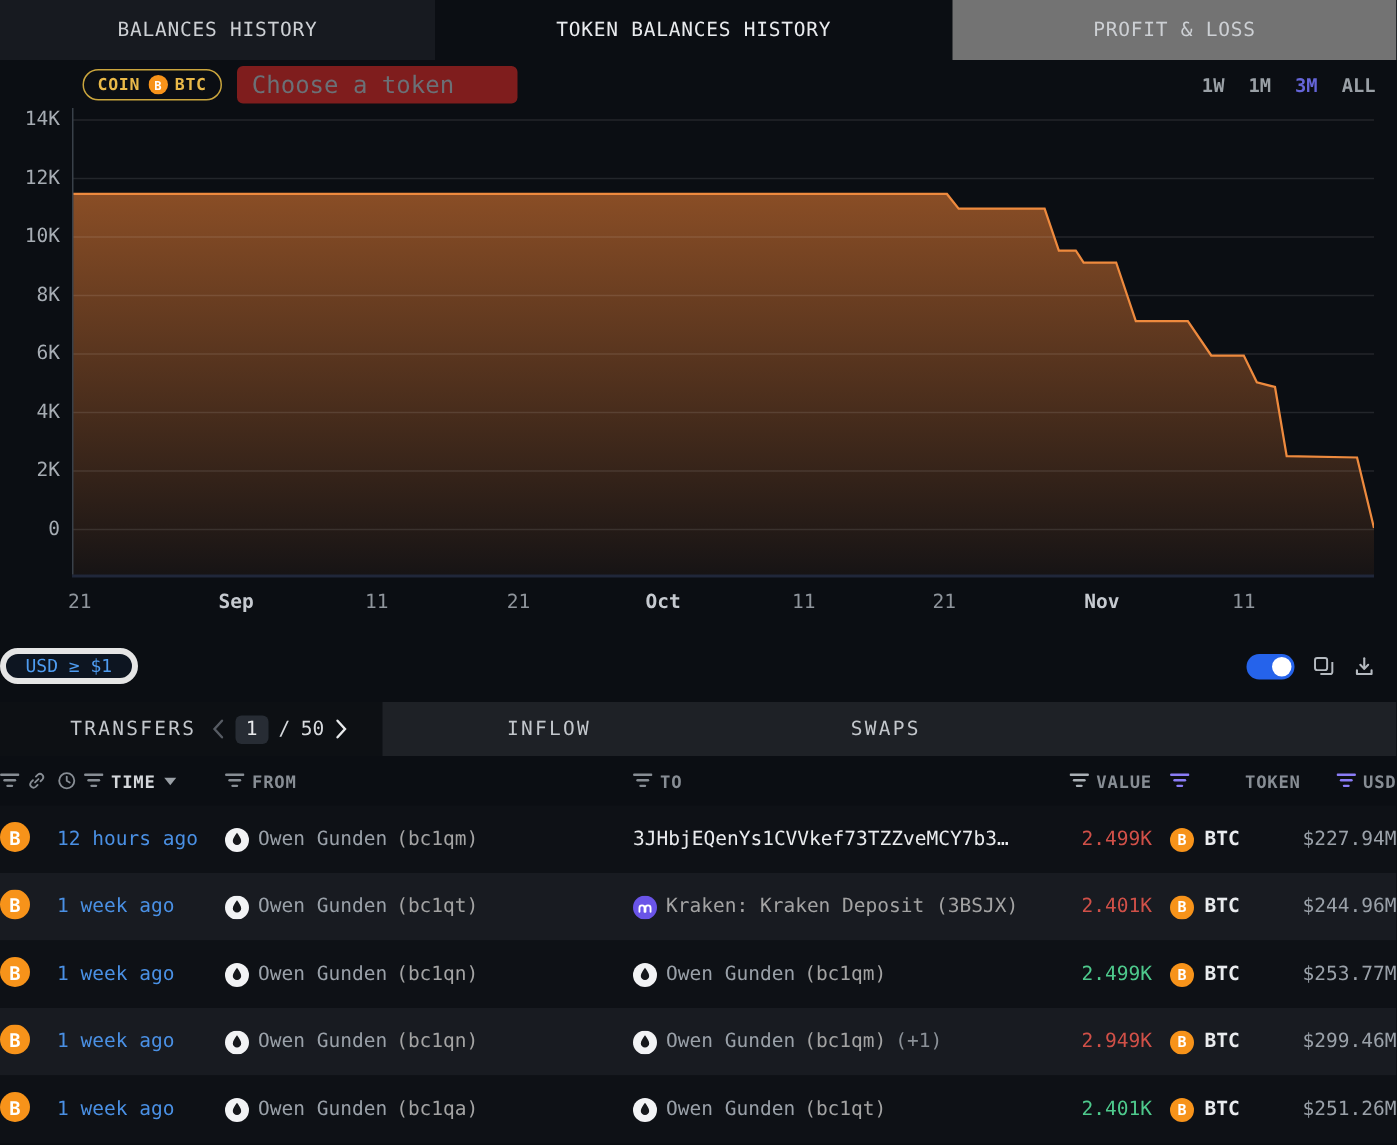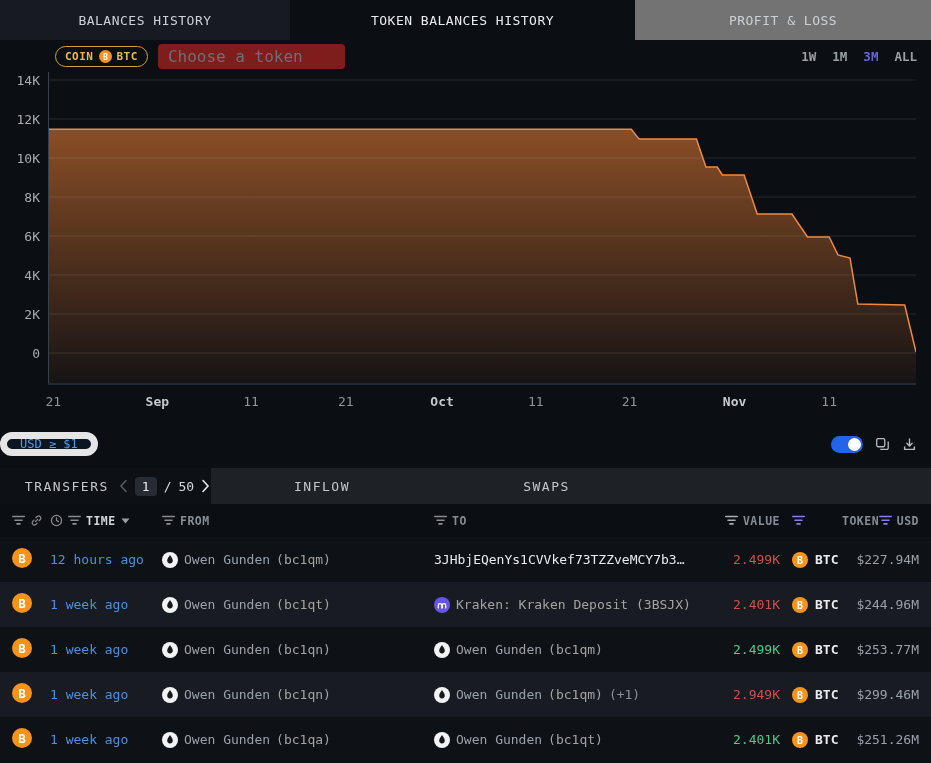--- a/index.html
+++ b/index.html
@@ -30,39 +30,39 @@
   .chart-area { position:relative; height:313px; }
   .ylabel { position:absolute; transform:translateY(-50%); font-size:13px; color:#a6acb3;
     width:40px; text-align:right; }
   .plot { display:block; margin-left:48px; border-bottom:2px solid #20273a; }
   .xaxis { position:relative; height:35px; margin-left:48px; width:868px; font-size:13px; color:#8f959c; }
   .xtick { position:absolute; top:9px; transform:translateX(-50%); white-space:nowrap; }
   .xtick.bold { font-weight:bold; color:#c6cad0; }
 
   
   .filterbar { height:48px; display:flex; align-items:center; padding:0 14px; }
-  .usd-chip { margin-left:-14px; border:7px solid #e5e5e5; border-radius:13px; height:24px;
+  .usd-chip { margin-left:-14px; border:4px solid #e5e5e5; border-radius:13px; height:24px;
     display:flex; align-items:center; padding:0 13px; color:#4f9cf0; font-size:12px;
     background:rgba(17,34,60,0.35); cursor:pointer; }
   .fb-right { margin-left:auto; display:flex; align-items:center; gap:12px; }
   .toggle { width:32px; height:17px; border-radius:9px; background:#2563eb; position:relative; cursor:pointer; }
   .toggle-knob { position:absolute; right:2px; top:2px; width:13px; height:13px; border-radius:50%; background:#fff; }
 
   
   .ttabs { display:flex; height:36px; background:#1e2126; }
   .ttab { display:flex; align-items:center; justify-content:center; font-size:13px;
     letter-spacing:1.5px; color:#c3c7cc; gap:10px; cursor:pointer; }
   .ttab.active { background:#0d1014; letter-spacing:1.5px; }
   .pag { display:flex; align-items:center; gap:7px; font-size:13px; letter-spacing:0; }
   .pag-cur { background:#272c34; border-radius:4px; padding:2px 7px; color:#e8eaec; cursor:pointer; }
   .pag-sep, .pag-total { color:#d7dade; }
 
   
   .grid { display:grid; grid-template-columns:38px 112px 272px 298px 48px 76px 1fr;
-    align-items:center; padding:0 12px; }
+    align-items:center; padding:0 0; }
   .thead { height:33px; color:#878d94; font-size:11.5px; font-weight:bold; letter-spacing:0.5px; }
   .hcell { display:flex; align-items:center; gap:5px; white-space:nowrap; }
   .hcell.right { justify-content:flex-end; }
   .hcell.padl { padding-left:12px;gap:37px; }
   .hlabel.bright { color:#d3d6da; }
   .row { height:45px; font-size:13px; cursor:pointer; }
   .row:nth-child(odd) { background:#0e1116; }
   .row:nth-child(even) { background:#181b21; }
   .c-time { color:#4a90e4; white-space:nowrap; }
   .entity { display:flex; align-items:center; gap:6px; white-space:nowrap; overflow:hidden; }
@@ -169,21 +169,21 @@
           <svg width="15" height="15" viewBox="0 0 16 16" fill="none" stroke="#b5bac0" stroke-width="1.5" stroke-linecap="round" stroke-linejoin="round">
             <path d="M8 2 V9.2"></path>
             <path d="M5.2 6.6 L8 9.5 L10.8 6.6"></path>
             <path d="M2.8 10.5 v2.7 h10.4 v-2.7"></path>
           </svg>
         </span>
     </div>
   </div>
 
   <div class="ttabs" id="ttabs">
-      <div class="ttab active" style="width: 211px; padding-left: 24px;">
+      <div class="ttab active" style="width: 255px; padding-left: 24px;">
         <span>TRANSFERS</span>
         <span class="pag">
           <span class="icn">
             <svg width="9" height="14" viewBox="0 0 9 14" fill="none" stroke="#565b63" stroke-width="1.6" stroke-linecap="round">
               <path d="M7 1.5 L2 7 L7 12.5"></path>
             </svg>
           </span>
           <span class="pag-cur">1</span>
           <span class="pag-sep">/</span>
           <span class="pag-total">50</span>

